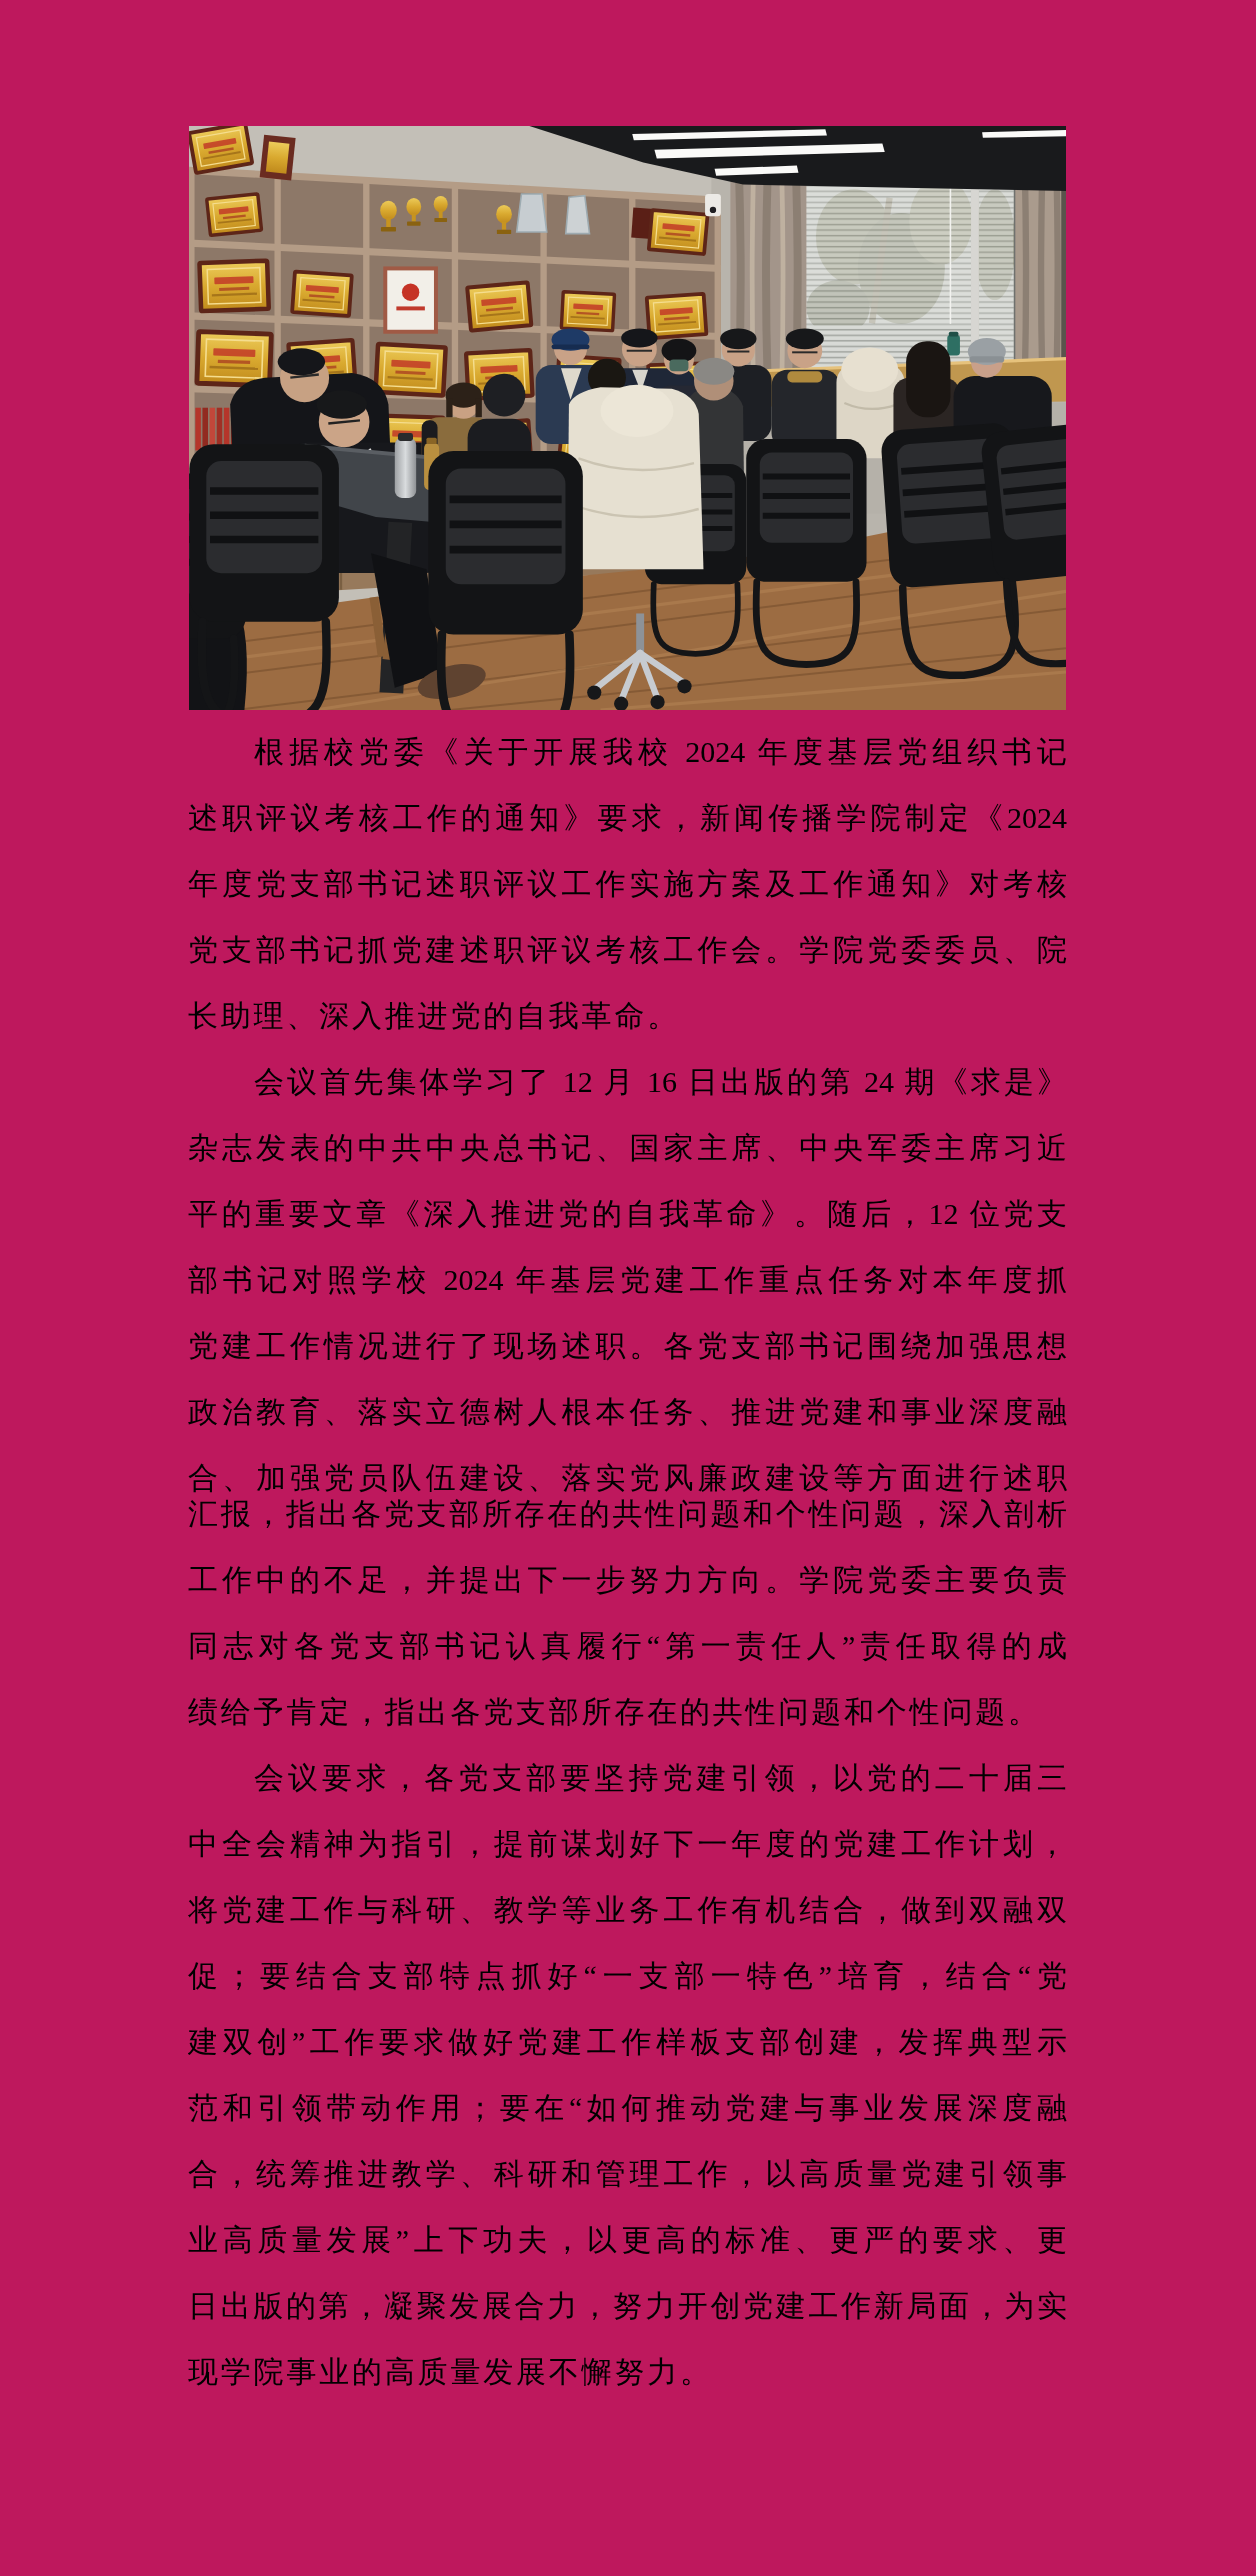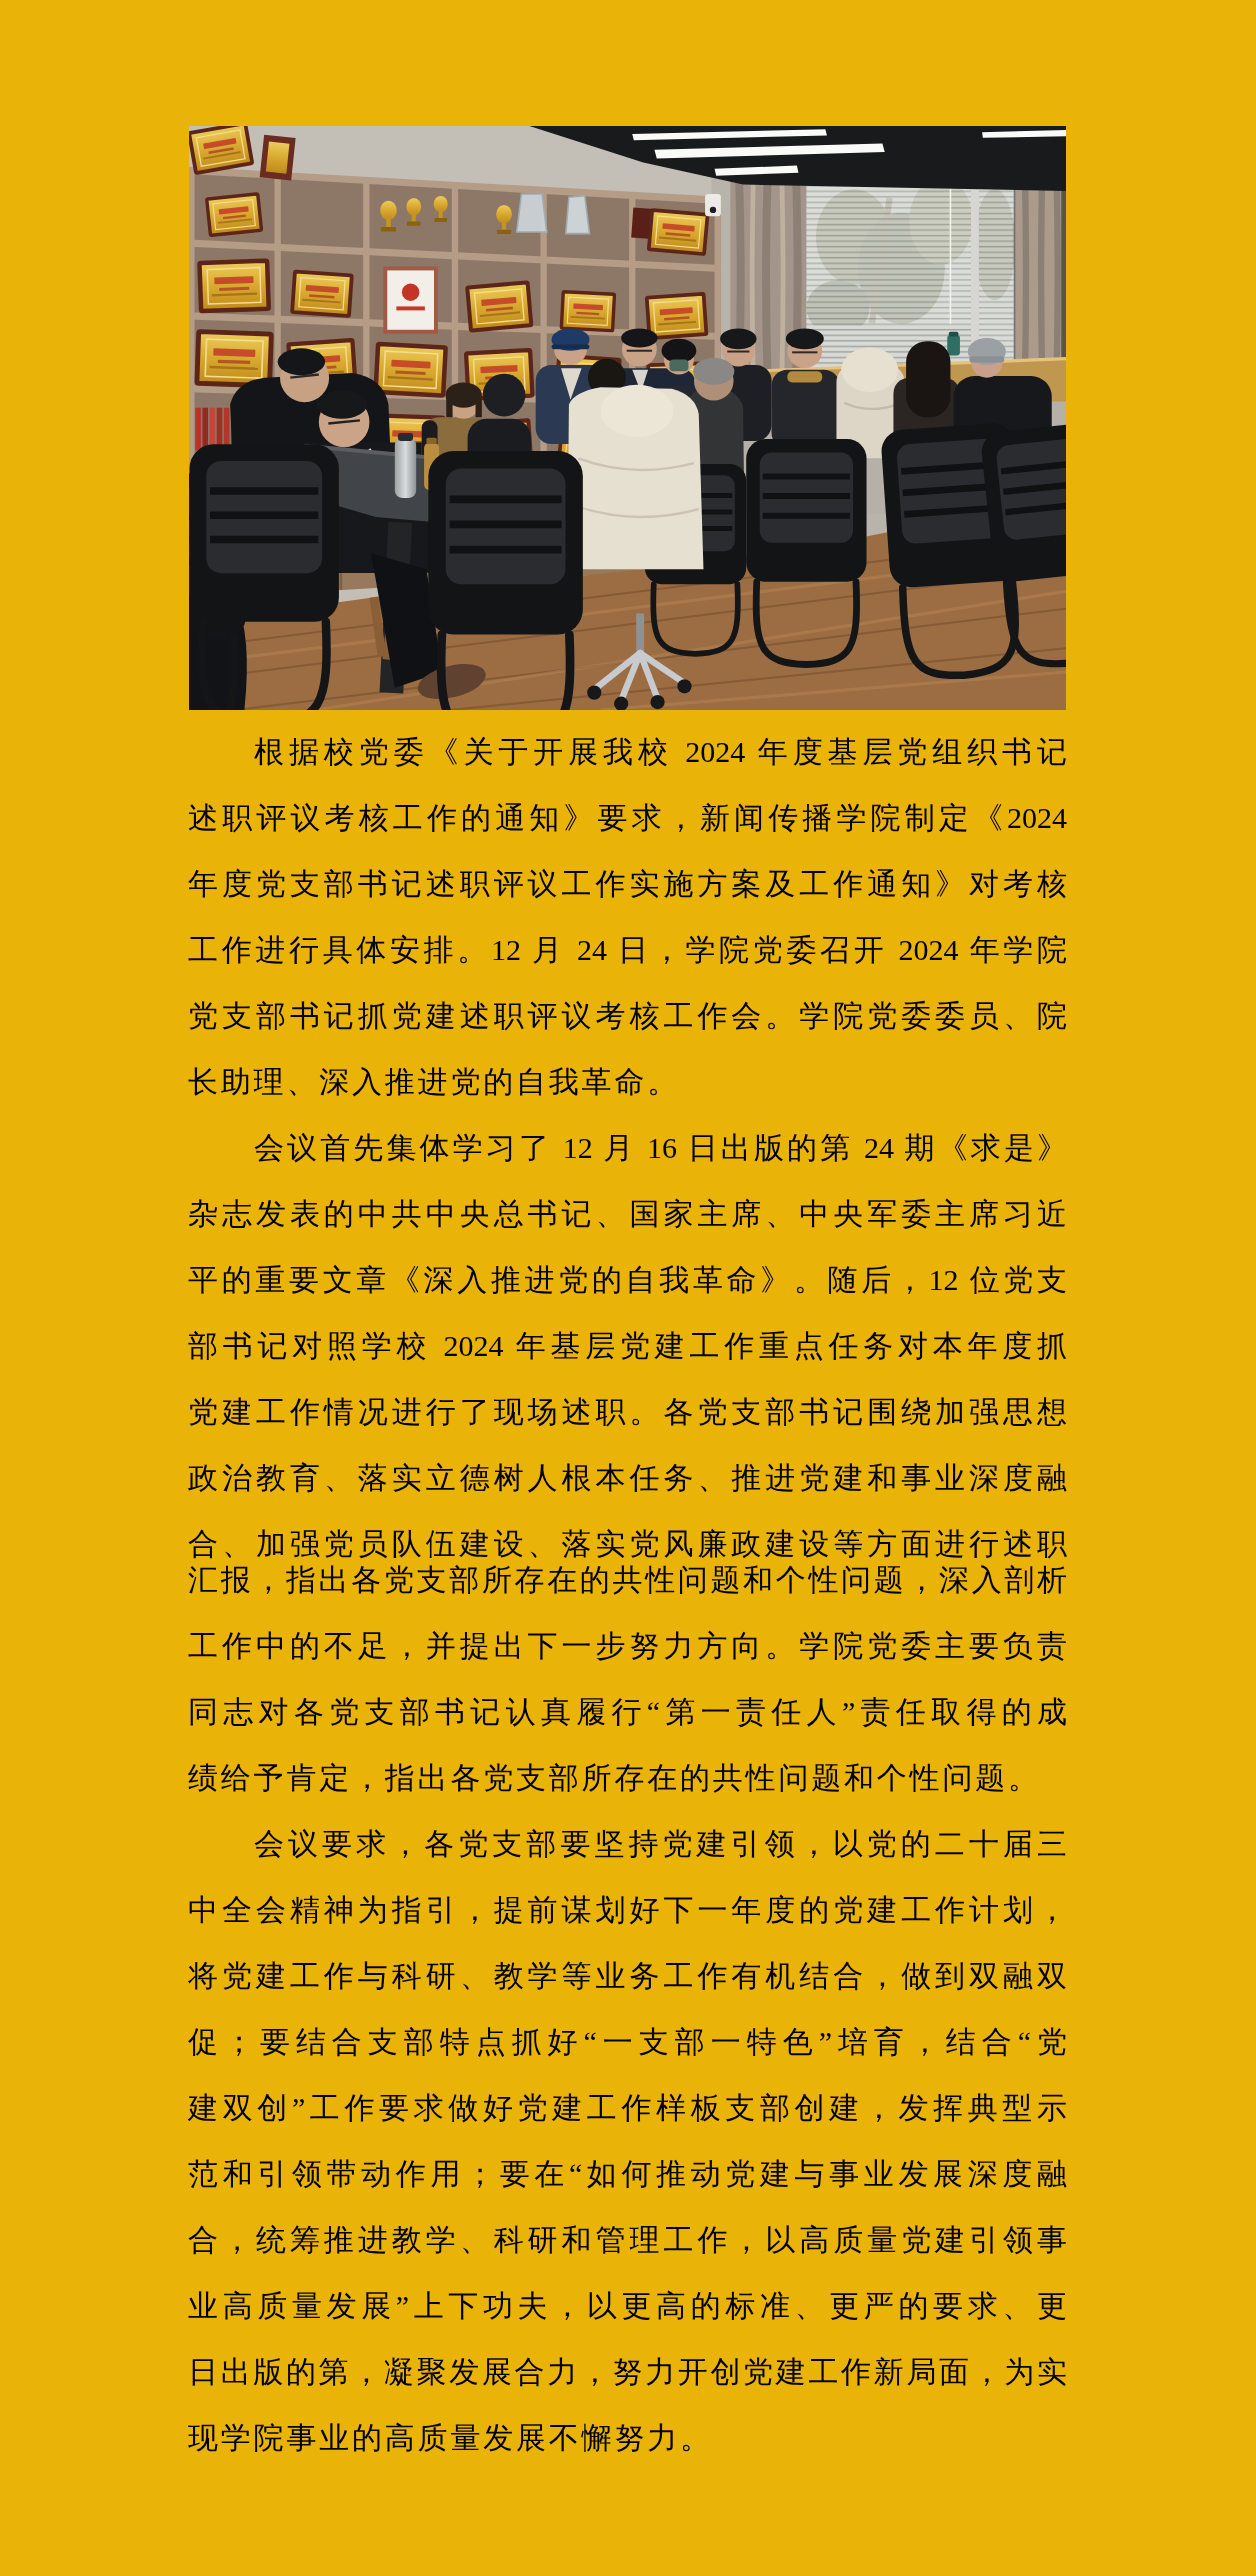--- a/index.html
+++ b/index.html
@@ -1,16 +1,16 @@
 <!DOCTYPE html>
 <html style="font-size:12.7px"><head>
 <meta charset="utf-8">
 <style>
   html,body{margin:0;padding:0;background:#ffffff;}
-  .page{position:relative;width:1256px;height:2576px;background:#eab308;overflow:hidden;
+  .page{position:relative;width:1256px;height:2576px;background:#be185d;overflow:hidden;
         font-family:"Liberation Serif","DejaVu Serif",serif;}
   .photo-frame{position:absolute;left:189px;top:126px;width:877px;height:584px;margin:0;overflow:hidden;}
   .photo-frame svg{display:block;}
   .article{position:absolute;left:188px;top:719px;width:879px;color:#000;}
   .line{height:66px;line-height:66px;font-size:30px;color:#000;
         text-align:justify;text-align-last:justify;overflow:hidden;}
   .line.para-first{text-indent:66px;}
   .line.para-last{text-align-last:left;letter-spacing:2.8px;}
   .line.tight{margin-top:-30px;}
 </style>
@@ -374,21 +374,20 @@
             <circle cx="56" cy="48" r="9" fill="#17181a"></circle>
         </g>
       </g>
     </svg>
   </figure>
 
   <section class="article" id="article">
       <div class="line para-first">根据校党委《关于开展我校 2024 年度基层党组织书记</div>
       <div class="line">述职评议考核工作的通知》要求，新闻传播学院制定《2024</div>
       <div class="line">年度党支部书记述职评议工作实施方案及工作通知》对考核</div>
-      <div class="line">工作进行具体安排。12 月 24 日，学院党委召开 2024 年学院</div>
       <div class="line">党支部书记抓党建述职评议考核工作会。学院党委委员、院</div>
       <div class="line para-last">长助理、深入推进党的自我革命。</div>
       <div class="line para-first">会议首先集体学习了 12 月 16 日出版的第 24 期《求是》</div>
       <div class="line">杂志发表的中共中央总书记、国家主席、中央军委主席习近</div>
       <div class="line">平的重要文章《深入推进党的自我革命》。随后，12 位党支</div>
       <div class="line">部书记对照学校 2024 年基层党建工作重点任务对本年度抓</div>
       <div class="line">党建工作情况进行了现场述职。各党支部书记围绕加强思想</div>
       <div class="line">政治教育、落实立德树人根本任务、推进党建和事业深度融</div>
       <div class="line">合、加强党员队伍建设、落实党风廉政建设等方面进行述职</div>
       <div class="line tight">汇报，指出各党支部所存在的共性问题和个性问题，深入剖析</div>

